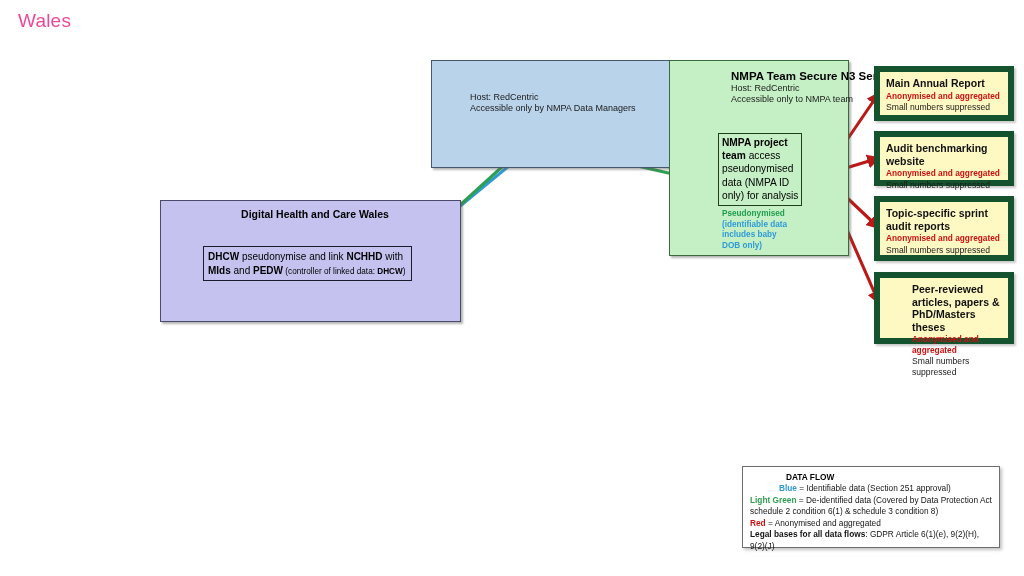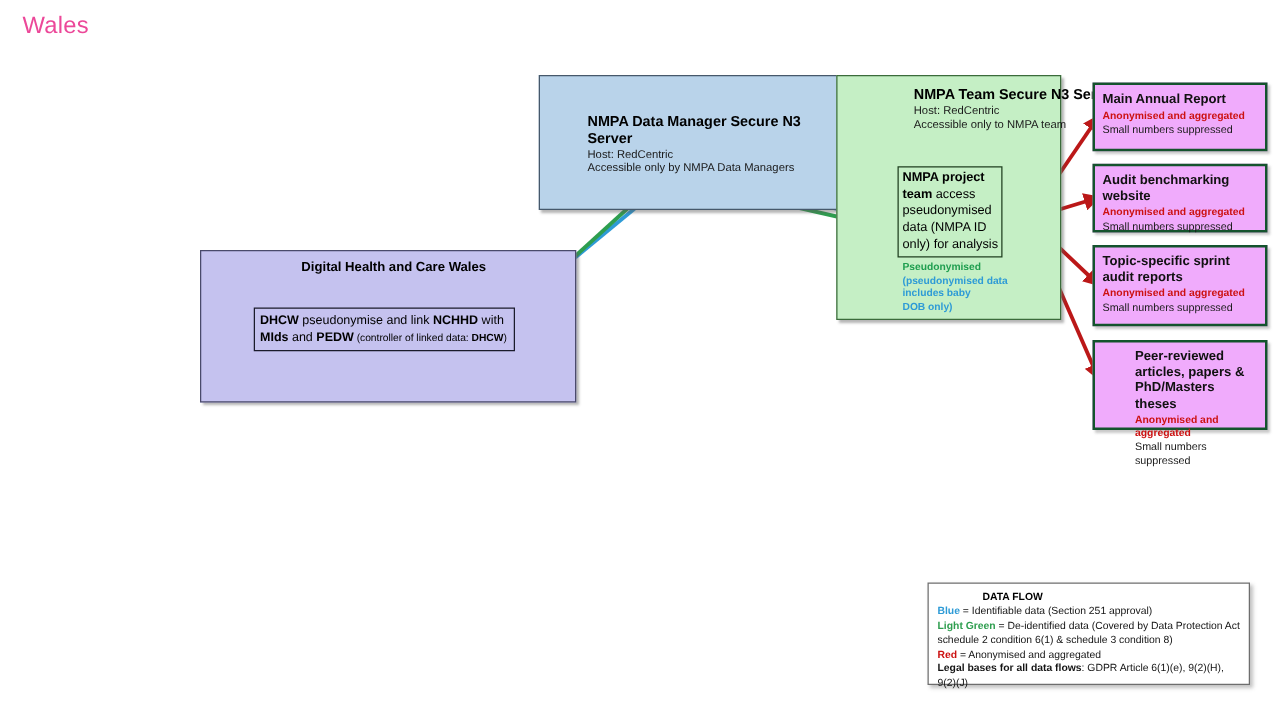--- a/index.html
+++ b/index.html
@@ -66,22 +66,22 @@
   }
   #nmpa-project-team-box {
     left: 718px; top: 133px;
     width: 84px; height: 73px;
     background: #c5efc5;
     border: 1px solid #1f3f1f;
   }
 
   .report-box {
     width: 140px;
-    background: #f0abfc;
-    border: 2px solid #14532d;
+    background: #fef9c3;
+    border: 6px solid #14532d;
     box-shadow: 2px 2px 2px rgba(120,120,120,0.40);
     box-sizing: border-box;
     padding: 5px 5px 6px 6px;
   }
   #report-box-0 { left: 874px; top: 66px;  height: 55px; }
   #report-box-1 { left: 874px; top: 131px; height: 55px; }
   #report-box-2 { left: 874px; top: 196px; height: 65px; }
   #report-box-3 { left: 874px; top: 272px; height: 72px; padding-left: 32px; }
 
   #legend-box {
@@ -168,21 +168,21 @@
     font-weight: bold;
     font-size: 8.3px;
     line-height: 11px;
     margin-left: 36px;
   }
   #legend-box .lg-line {
     font-size: 8.3px;
     line-height: 11.6px;
     color: #141414;
   }
-  .lg-blue  { color: #2e9bd6; font-weight: bold; }
+  .lg-blue  { color: #2e9bd6; font-weight: bold; margin-left: 29px; }
   .lg-green { color: #2e9e4f; font-weight: bold; }
   .lg-red   { color: #cc1111; font-weight: bold; margin-top: 15px; }
   .lg-bold  { font-weight: bold; }
 </style>
 </head>
 <body>
 
 <svg id="canvas" viewBox="0 0 1024 576" width="1024" height="576" xmlns="http://www.w3.org/2000/svg">
   <defs>
     <marker id="arrowBlue" markerWidth="5.5" markerHeight="5.5" refX="4.4" refY="2.75" orient="auto" markerUnits="strokeWidth">
@@ -207,38 +207,37 @@
   <line x1="823" y1="175" x2="879" y2="93" stroke="#bb1818" stroke-width="3.1" marker-end="url(#arrowRed)"></line>
   <line x1="823" y1="175" x2="879" y2="158" stroke="#bb1818" stroke-width="3.1" marker-end="url(#arrowRed)"></line>
   <line x1="823" y1="175" x2="879" y2="228" stroke="#bb1818" stroke-width="3.1" marker-end="url(#arrowRed)"></line>
   <line x1="823" y1="175" x2="879" y2="303" stroke="#bb1818" stroke-width="3.1" marker-end="url(#arrowRed)"></line>
 </svg>
 
 <div class="abs" id="slide-title">Wales</div>
 
 <div class="abs box" id="blue-server-box"></div>
 <div class="abs" id="blue-text-block">
-  <div class="hdr-bold">NMPA Data Manager Secure N3 Server</div>
   <div class="sub-line">Host: RedCentric</div>
   <div class="sub-line">Accessible only by NMPA Data Managers</div>
 </div>
 
 <div class="abs box" id="green-server-box"></div>
 <div class="abs" id="green-text-block">
   <div class="hdr-bold">NMPA Team Secure N3 Server</div>
   <div class="sub-line">Host: RedCentric</div>
   <div class="sub-line">Accessible only  to NMPA team</div>
 </div>
 
 <div class="abs box" id="nmpa-project-team-box"></div>
 <div class="abs" id="nmpa-project-team-text"><b>NMPA project team</b><span> access pseudonymised data (NMPA ID only) for analysis</span></div>
 
 <div class="abs" id="pseudo-note">
   <div class="pseudo-green">Pseudonymised</div>
-  <div class="pseudo-blue">(pseudonymised data</div>
+  <div class="pseudo-blue">(identifiable data</div>
   <div class="pseudo-blue">includes baby</div>
   <div class="pseudo-blue">DOB only)</div>
 </div>
 
 <div class="abs box" id="purple-dhcw-box"></div>
 <div class="abs" id="purple-title">Digital Health and Care Wales</div>
 <div class="abs box" id="dhcw-inner-box"></div>
 <div class="abs" id="dhcw-inner-text"><b>DHCW</b><span> pseudonymise and link </span><b>NCHHD</b><span> with </span><b>MIds</b><span> and </span><b>PEDW</b><span class="tiny"> (controller of linked data: </span><b class="tiny">DHCW</b><span class="tiny">)</span></div>
 
 <div class="abs report-box" id="report-box-0">

